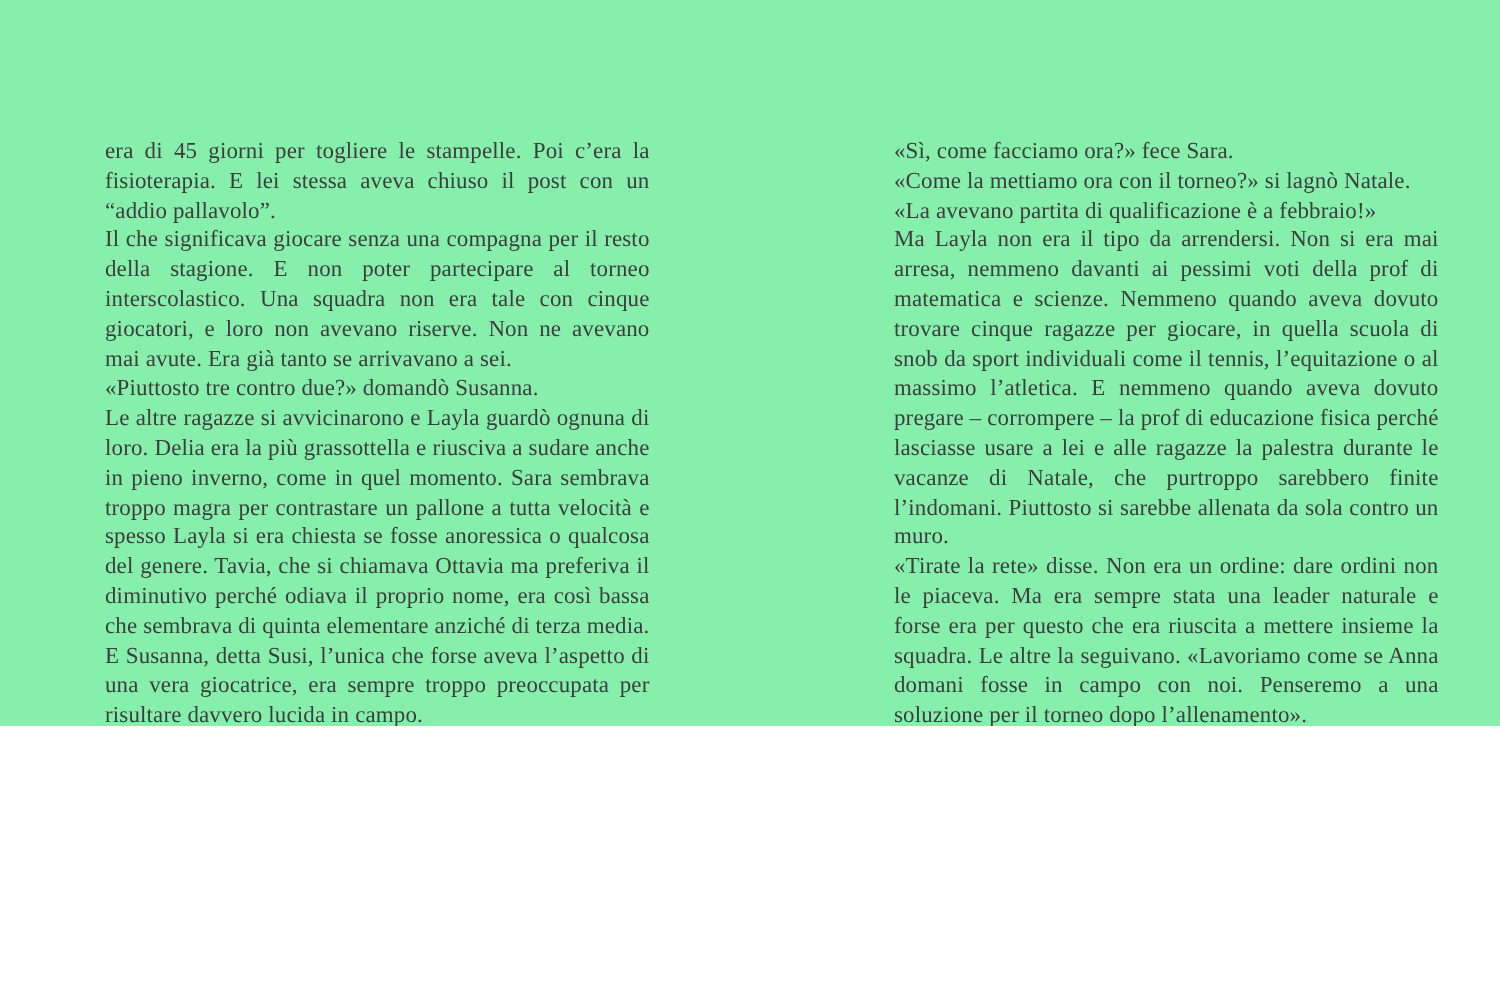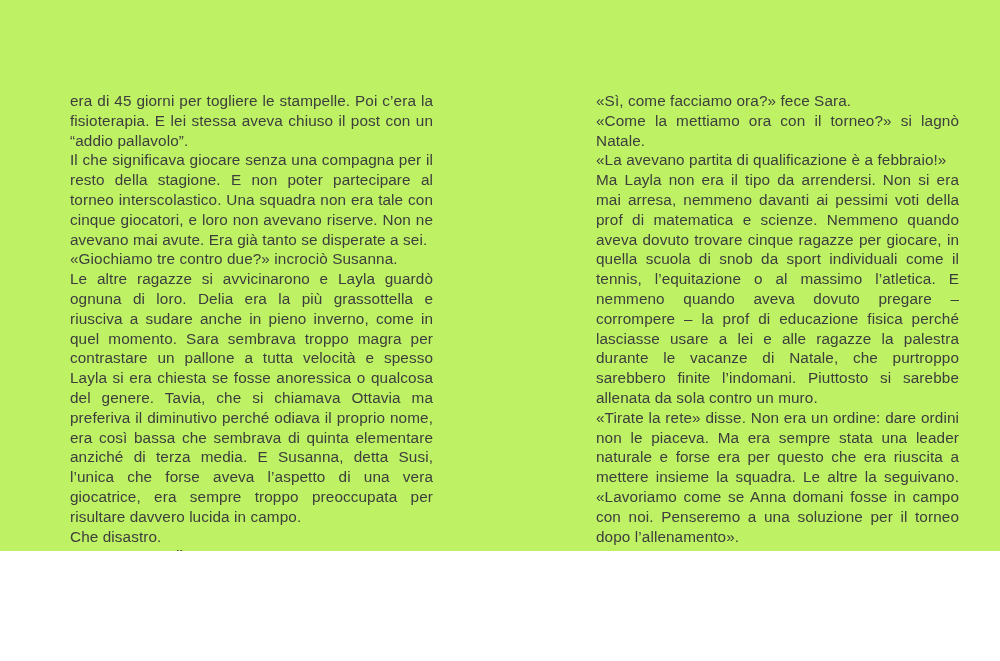--- a/index.html
+++ b/index.html
@@ -3,24 +3,24 @@
 <meta charset="utf-8">
 <style>
   html, body {
     margin: 0;
     padding: 0;
     background: #ffffff;
   }
   #spread {
     position: relative;
     width: 1000px;
-    height: 551px;
-    background: #bef264;
+    height: 484px;
+    background: #86efac;
     overflow: hidden;
-    font-family: Liberation Sans, sans-serif;
+    font-family: Liberation Serif, serif;
     color: #3d3d3d;
   }
   .text-col {
     position: absolute;
     top: 91px;
     width: 363px;
   }
   #left-col  { left: 70px; }
   #right-col { left: 596px; }
   .text-col p {
@@ -41,22 +41,22 @@
   #page-num-left  { left: 36px; }
   #page-num-right { left: 953px; }
 </style>
 </head>
 <body>
 
 <div id="spread">
 
   <div id="left-col" class="text-col">
       <p><span>era di 45 giorni per togliere le stampelle. Poi c’era la fisioterapia. E lei stessa aveva chiuso il post con un “addio pallavolo”.</span></p>
-      <p><span>Il che significava giocare senza una compagna per il resto della stagione. E non poter partecipare al torneo interscolastico. Una squadra non era tale con cinque giocatori, e loro non avevano riserve. Non ne avevano mai avute. Era già tanto se disperate a sei.</span></p>
-      <p><span>«Giochiamo tre contro due?» incrociò Susanna.</span></p>
+      <p><span>Il che significava giocare senza una compagna per il resto della stagione. E non poter partecipare al torneo interscolastico. Una squadra non era tale con cinque giocatori, e loro non avevano riserve. Non ne avevano mai avute. Era già tanto se arrivavano a sei.</span></p>
+      <p><span>«Piuttosto tre contro due?» domandò Susanna.</span></p>
       <p><span>Le altre ragazze si avvicinarono e Layla guardò ognuna di loro. Delia era la più grassottella e riusciva a sudare anche in pieno inverno, come in quel momento. Sara sembrava troppo magra per contrastare un pallone a tutta velocità e spesso Layla si era chiesta se fosse anoressica o qualcosa del genere. Tavia, che si chiamava Ottavia ma preferiva il diminutivo perché odiava il proprio nome, era così bassa che sembrava di quinta elementare anziché di terza media. E Susanna, detta Susi, l’unica che forse aveva l’aspetto di una vera giocatrice, era sempre troppo preoccupata per risultare davvero lucida in campo.</span></p>
       <p><span>Che disastro.</span></p>
       <p><span style="font-style: italic;">Loro</span><span> erano un disastro.</span></p>
       <p><span>Una squadra di disperate.</span></p>
     </div>
 
   <div id="right-col" class="text-col">
       <p><span>«Sì, come facciamo ora?» fece Sara.</span></p>
       <p><span>«Come la mettiamo ora con il torneo?» si lagnò Natale.</span></p>
       <p><span>«La avevano partita di qualificazione è a febbraio!»</span></p>

